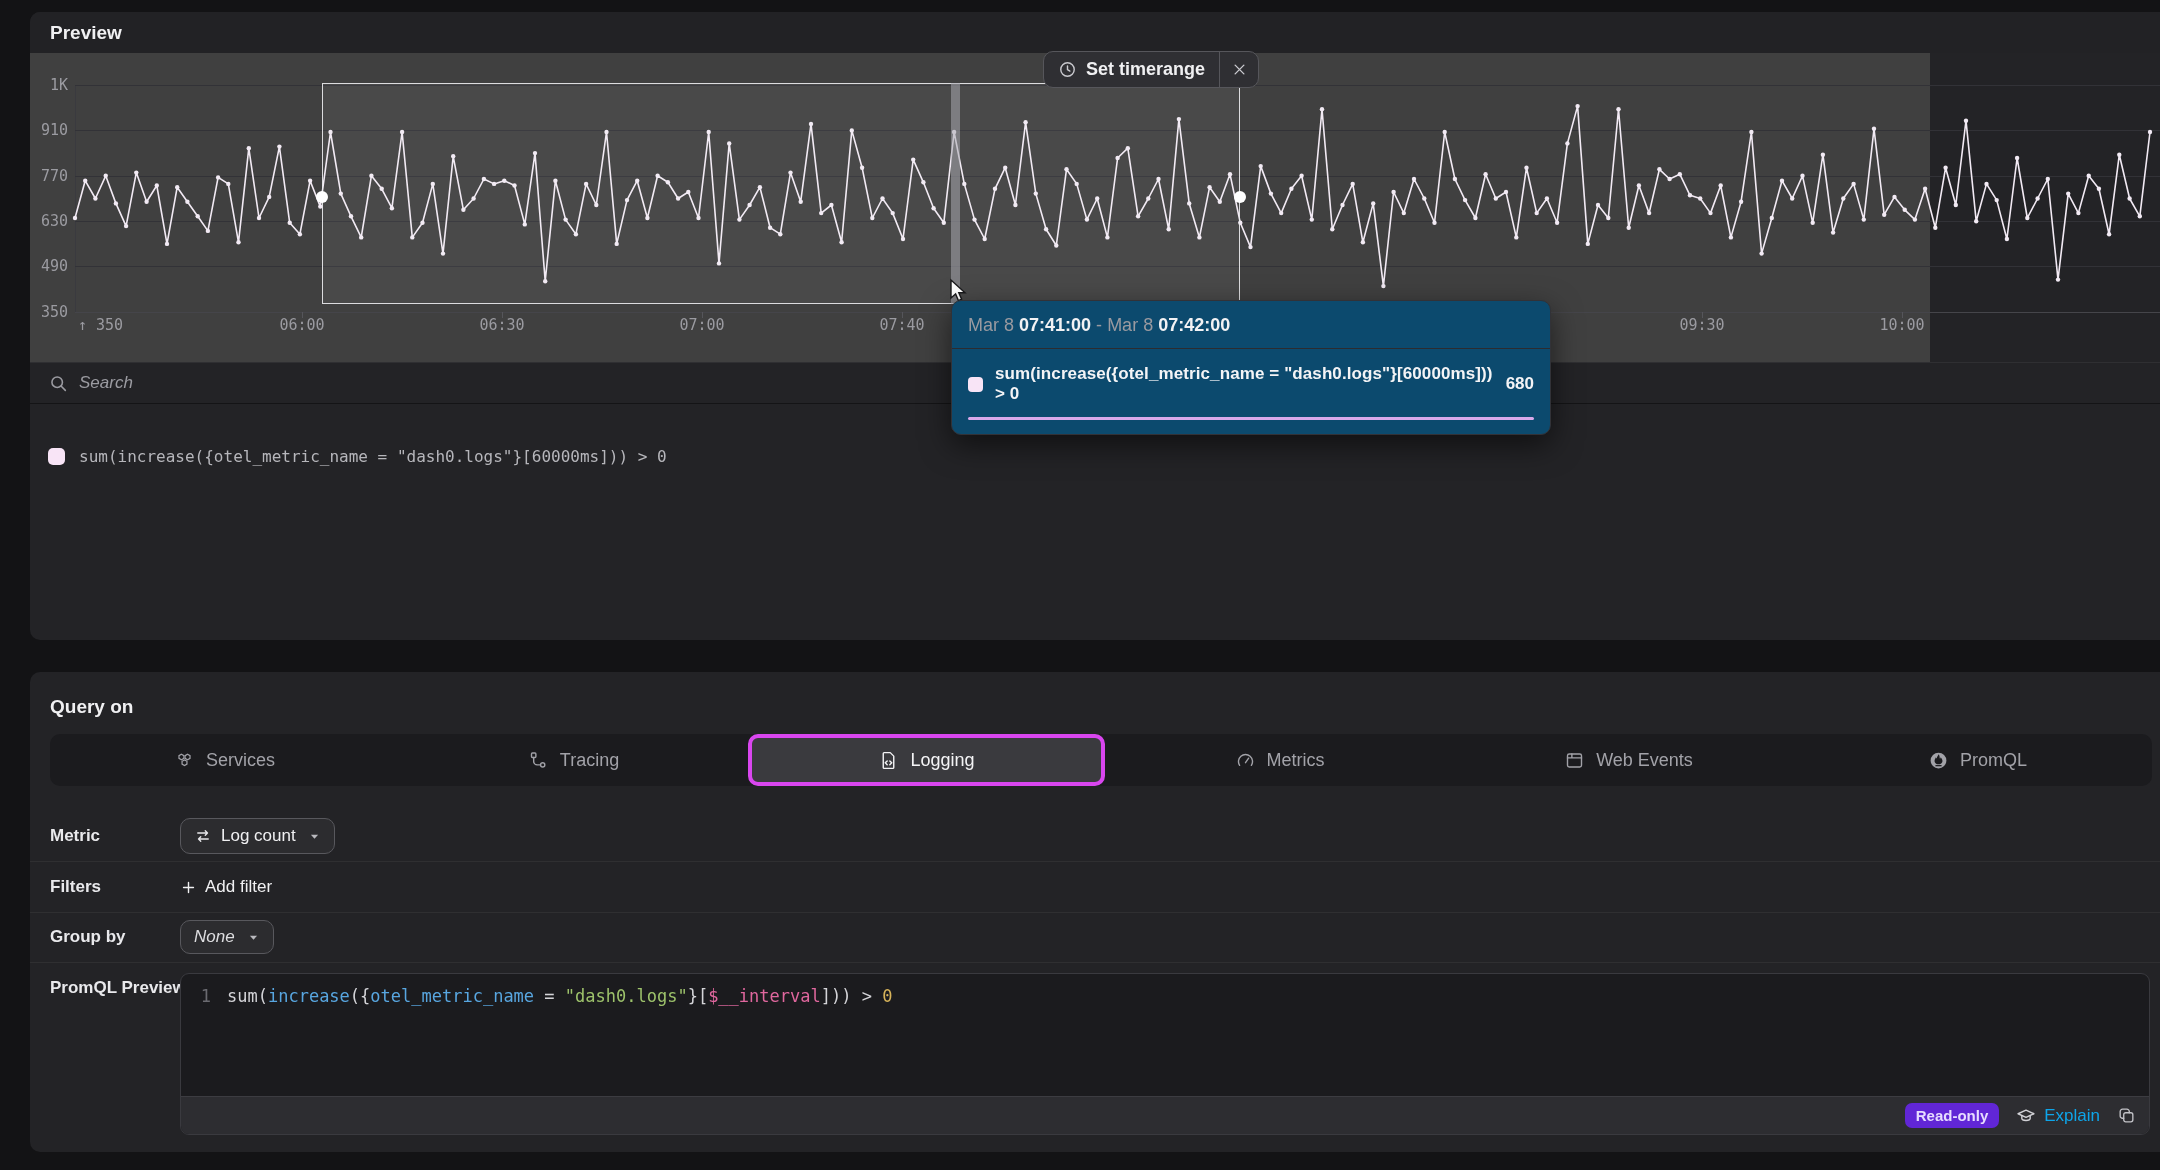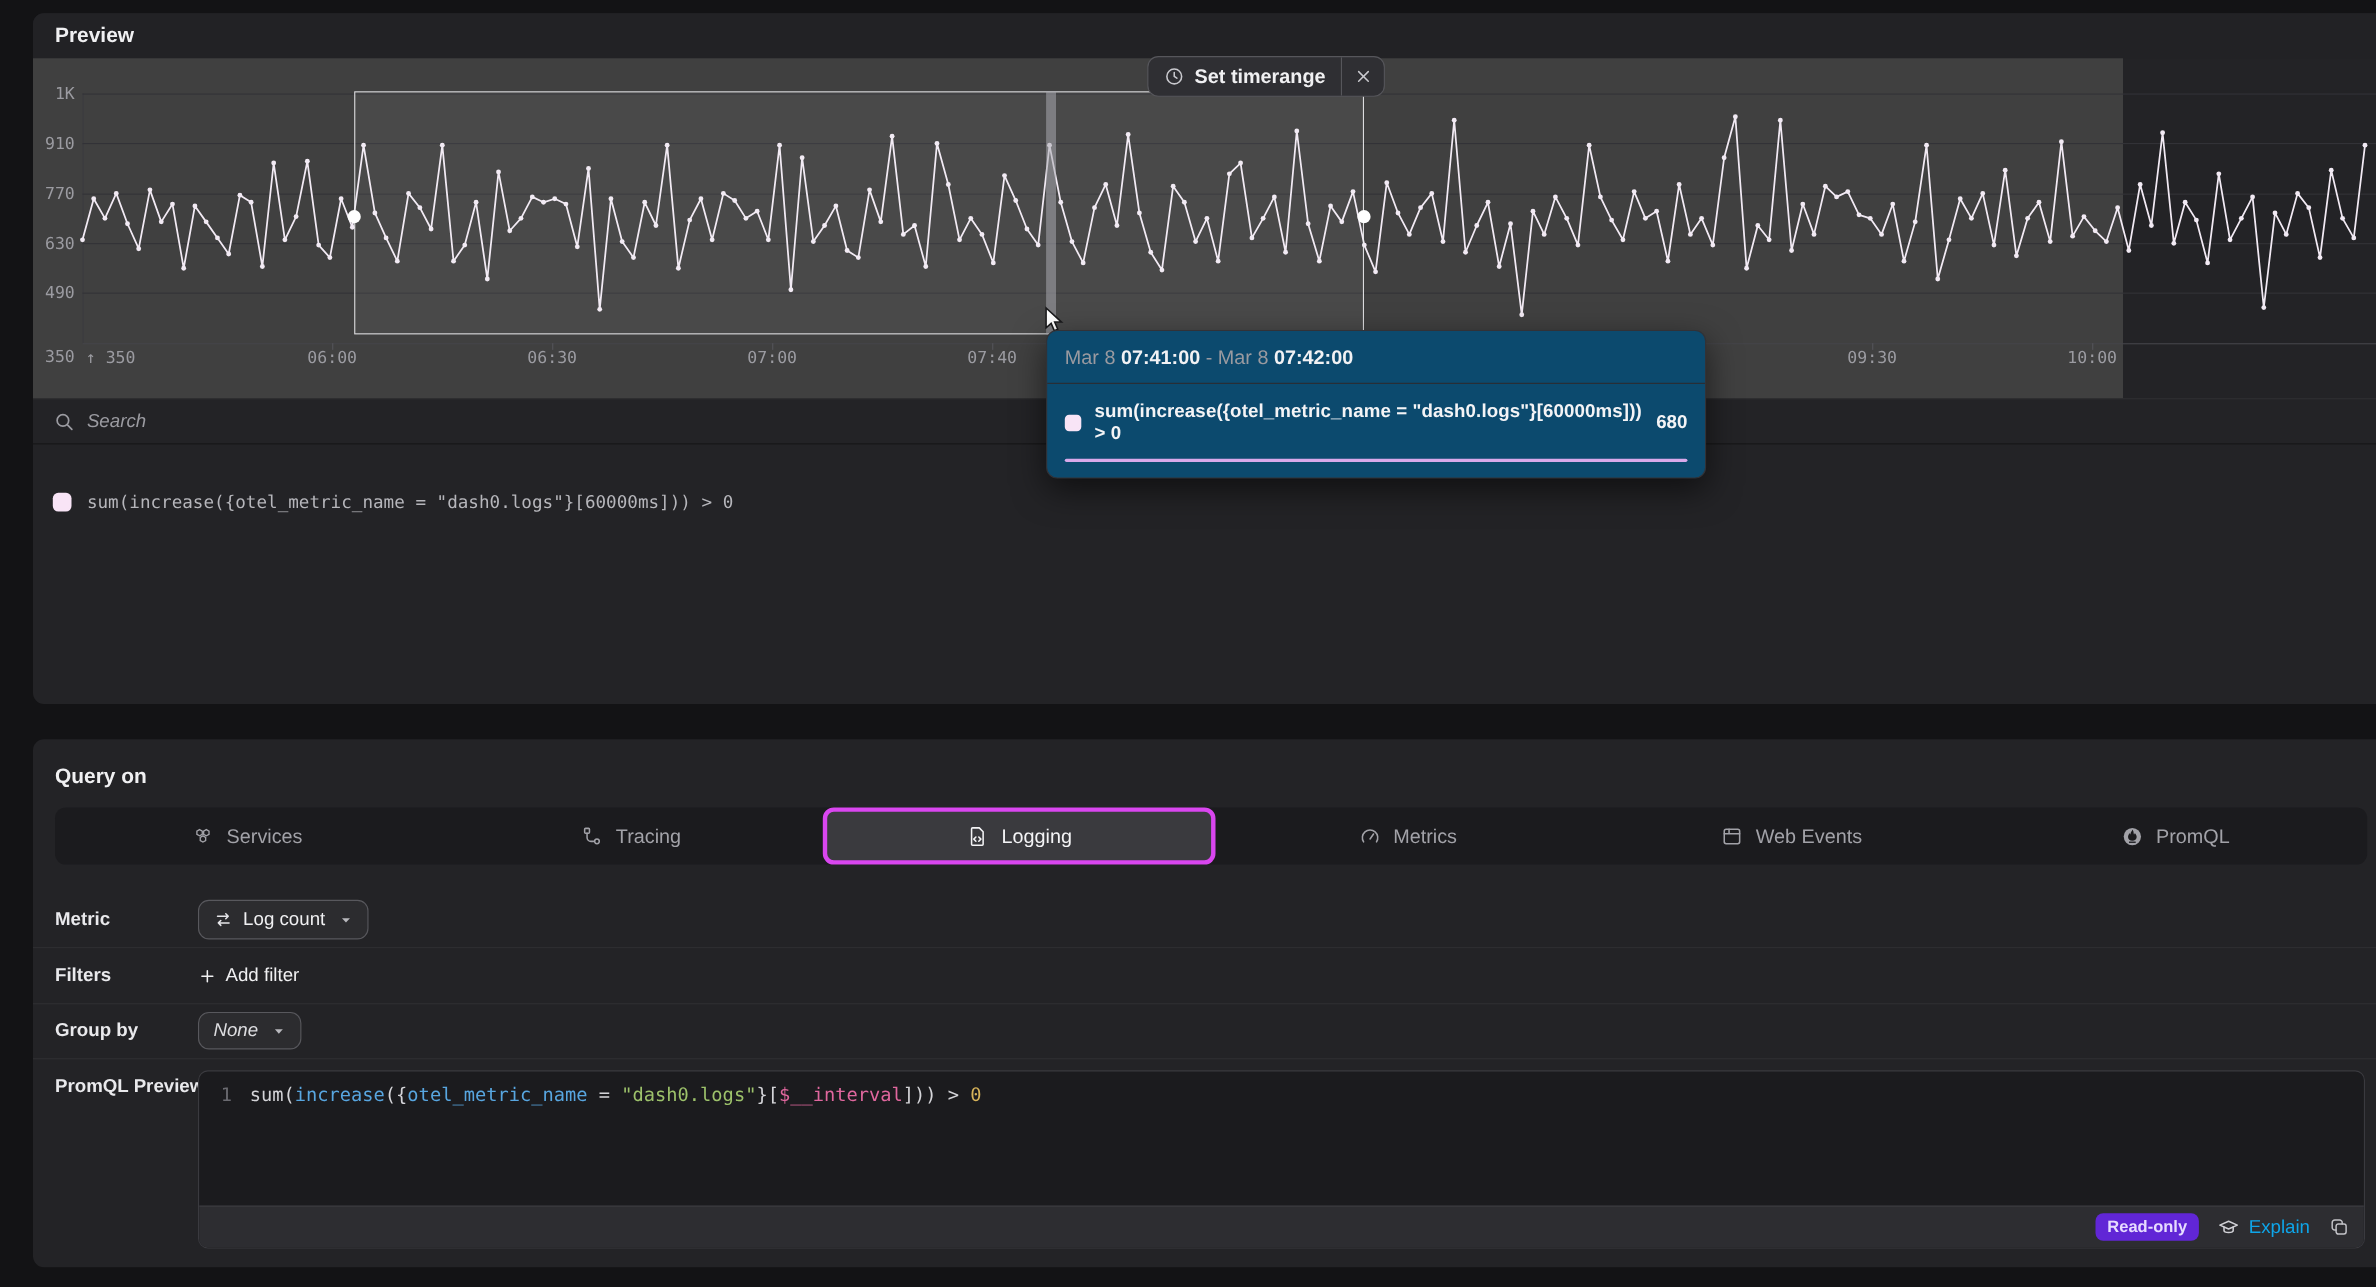--- a/index.html
+++ b/index.html
@@ -351,21 +351,21 @@
             <circle cx="2109.8" cy="163.3" r="2.2"></circle>
             <circle cx="2120.0" cy="79.0" r="2.2"></circle>
           </g>
         </svg>
       <div id="y-ticks">
           <div class="y-tick" style="top: 23px;">1K</div>
           <div class="y-tick" style="top: 68px;">910</div>
           <div class="y-tick" style="top: 114px;">770</div>
           <div class="y-tick" style="top: 159px;">630</div>
           <div class="y-tick" style="top: 204px;">490</div>
-          <div class="y-tick" style="top: 262px;">350</div>
+          <div class="y-tick" style="top: 250px;">350</div>
         </div>
       <div id="x-ticks">
           <div class="x-tick" style="left: 227px;">06:00</div>
           <div class="tick-nub" style="left: 272px;"></div>
           <div class="x-tick" style="left: 427px;">06:30</div>
           <div class="tick-nub" style="left: 472px;"></div>
           <div class="x-tick" style="left: 627px;">07:00</div>
           <div class="tick-nub" style="left: 672px;"></div>
           <div class="x-tick" style="left: 827px;">07:40</div>
           <div class="tick-nub" style="left: 872px;"></div>

